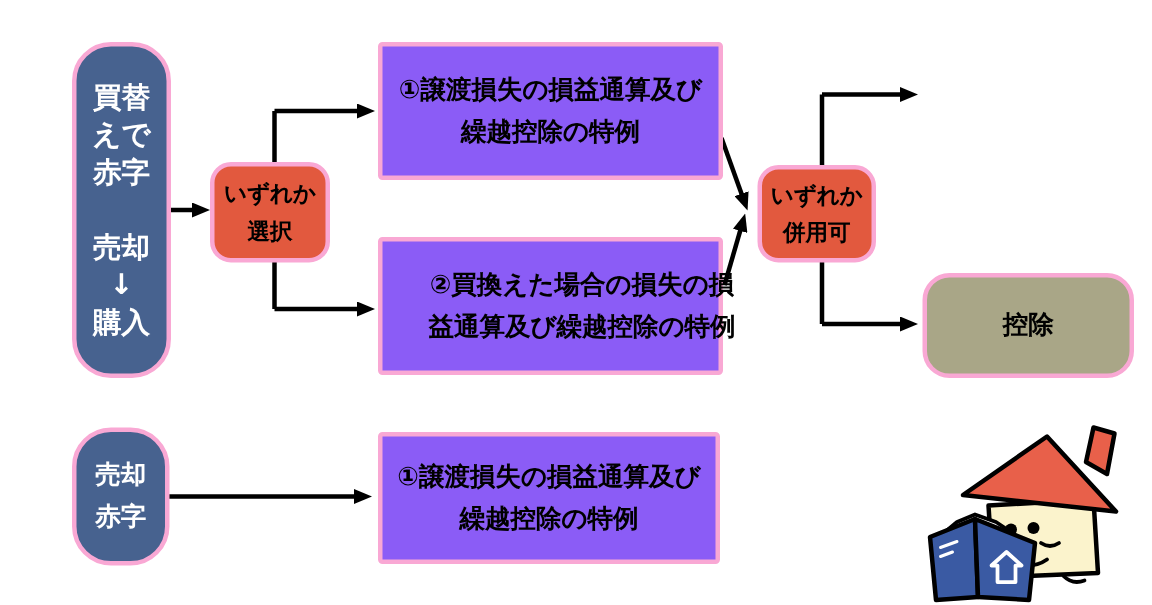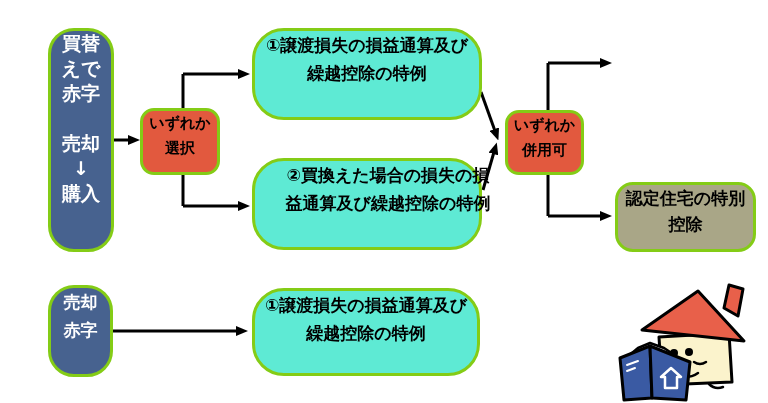--- a/index.html
+++ b/index.html
@@ -2,28 +2,28 @@
 <html><head>
 <meta charset="utf-8">
 <style>
   html,body{margin:0;padding:0;background:#ffffff;}
   .canvas{
     position:relative;width:768px;height:403px;background:#ffffff;overflow:hidden;
     font-family:"DejaVu Sans",sans-serif;font-weight:bold;
   }
   .arrow-layer{position:absolute;left:0;top:0;width:768px;height:403px;z-index:1;}
   .node{
-    position:absolute;box-sizing:border-box;border:3px solid #84cc16;
-    display:flex;flex-direction:column;align-items:center;
+    position:absolute;box-sizing:border-box;border:3px solid #f9a8d4;
+    display:flex;flex-direction:column;align-items:center;justify-content:center;
     text-align:center;color:#000;z-index:2;
   }
   .node .ln{white-space:nowrap;}
   .blue{background:#47628f;color:#ffffff;border-radius:26px;}
   .red{background:#e2593e;border-radius:14px;}
-  .yellow{background:#5eead4;border-radius:32px;}
+  .yellow{background:#8b5cf6;border-radius:3px;}
   .olive{background:#a9a687;border-radius:18px;}
 
   #n-rebuy{left:48px;top:28px;width:66px;height:224px;font-size:19px;}
   #n-rebuy .ln{line-height:25px;min-height:25px;}
   #n-select{left:140px;top:108px;width:80px;height:67px;font-size:15px;}
   #n-select .ln{line-height:25px;}
   #n-opt1{left:252px;top:28px;width:230px;height:92px;font-size:17px;}
   #n-opt1 .ln{line-height:28px;}
   #n-opt2{left:252px;top:158px;width:230px;height:92px;font-size:17px;padding-left:42px;}
   #n-opt2 .ln{line-height:28px;}
@@ -90,21 +90,20 @@
     <div class="ln">益通算及び繰越控除の特例</div>
   </div>
 
   <div class="node red" id="n-combine">
     <div class="ln">いずれか</div>
     <div class="ln">併用可</div>
   </div>
 
 
   <div class="node olive" id="n-cert">
-    <div class="ln">認定住宅の特別</div>
     <div class="ln">控除</div>
   </div>
 
   <div class="node blue" id="n-sellonly">
     <div class="ln">売却</div>
     <div class="ln">赤字</div>
   </div>
 
   <div class="node yellow" id="n-opt1b">
     <div class="ln">①譲渡損失の損益通算及び</div>

